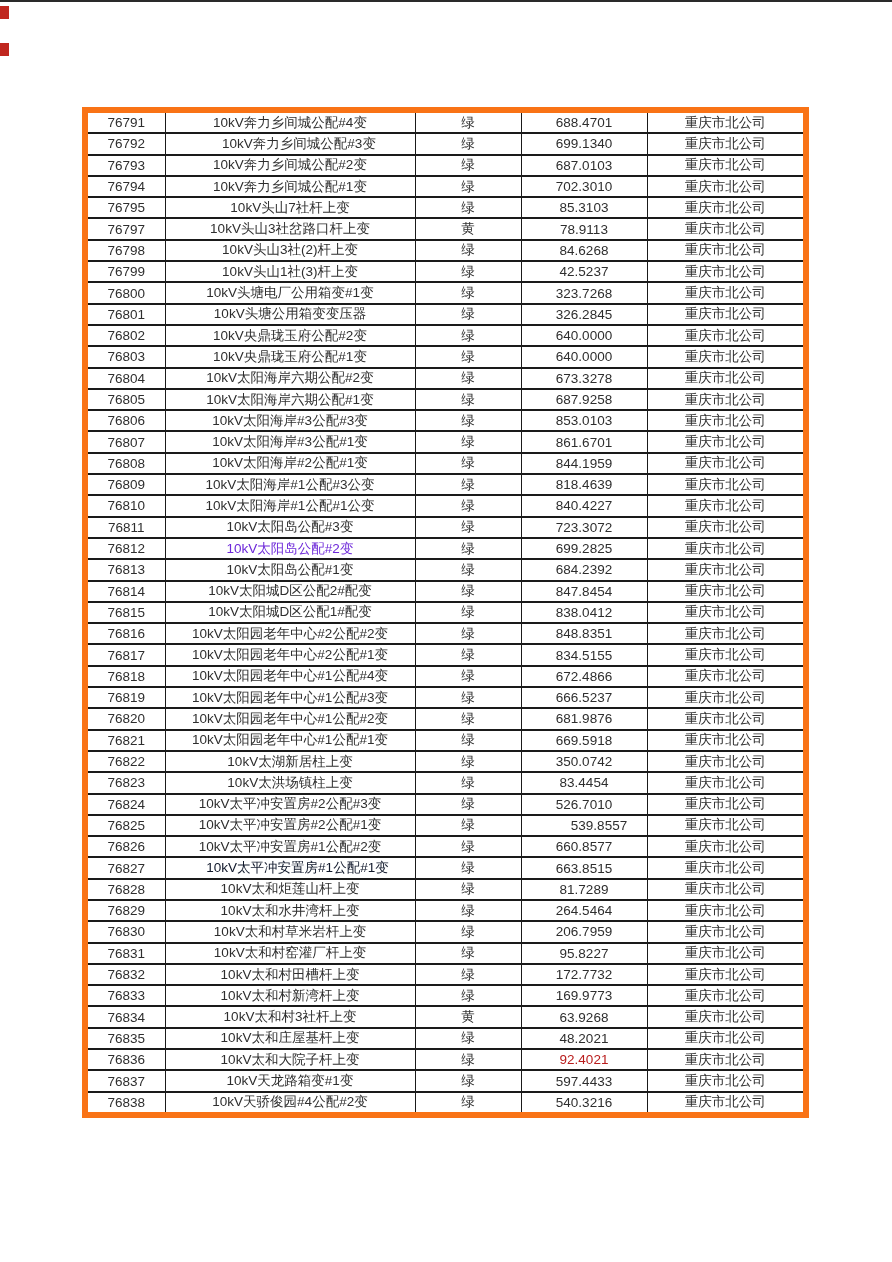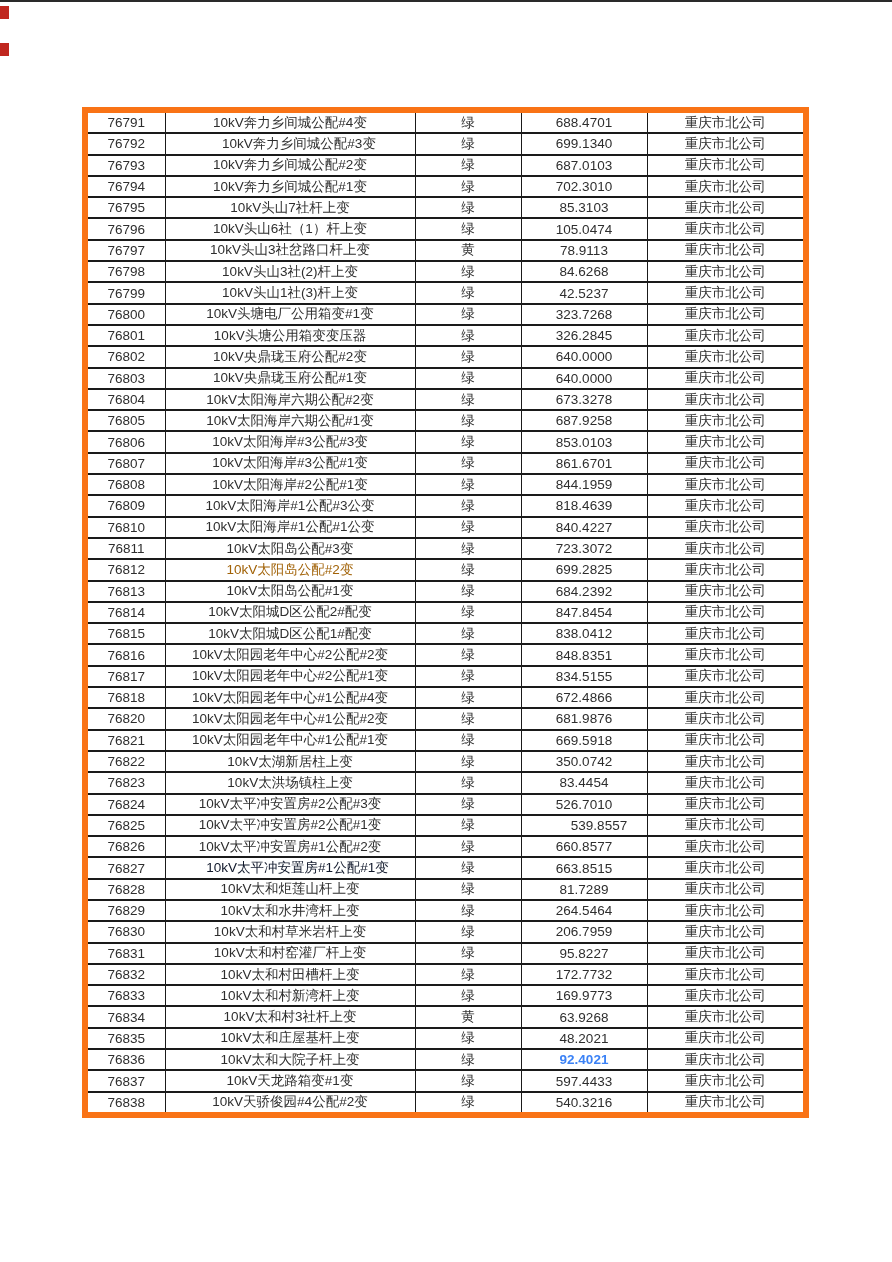--- a/index.html
+++ b/index.html
@@ -83,27 +83,20 @@
         <td style="color: rgb(46, 46, 46); border-color: rgb(26, 26, 26);">重庆市北公司</td>
       </tr>
       <tr>
         <td style="color: rgb(46, 46, 46); border-color: rgb(26, 26, 26);">76795</td>
         <td style="color: rgb(46, 46, 46); border-color: rgb(26, 26, 26);">10kV头山7社杆上变</td>
         <td style="color: rgb(46, 46, 46); border-color: rgb(26, 26, 26);">绿</td>
         <td style="color: rgb(46, 46, 46); border-color: rgb(26, 26, 26);">85.3103</td>
         <td style="color: rgb(46, 46, 46); border-color: rgb(26, 26, 26);">重庆市北公司</td>
       </tr>
       <tr>
-        <td style="color: rgb(46, 46, 46); border-color: rgb(26, 26, 26);">76796</td>
-        <td style="color: rgb(46, 46, 46); border-color: rgb(26, 26, 26);">10kV头山6社（1）杆上变</td>
-        <td style="color: rgb(46, 46, 46); border-color: rgb(26, 26, 26);">绿</td>
-        <td style="color: rgb(46, 46, 46); border-color: rgb(26, 26, 26);">105.0474</td>
-        <td style="color: rgb(46, 46, 46); border-color: rgb(26, 26, 26);">重庆市北公司</td>
-      </tr>
-      <tr>
         <td style="color: rgb(46, 46, 46); border-color: rgb(26, 26, 26);">76797</td>
         <td style="color: rgb(46, 46, 46); border-color: rgb(26, 26, 26);">10kV头山3社岔路口杆上变</td>
         <td style="color: rgb(46, 46, 46); border-color: rgb(26, 26, 26);">黄</td>
         <td style="color: rgb(46, 46, 46); border-color: rgb(26, 26, 26);">78.9113</td>
         <td style="color: rgb(46, 46, 46); border-color: rgb(26, 26, 26);">重庆市北公司</td>
       </tr>
       <tr>
         <td style="color: rgb(46, 46, 46); border-color: rgb(26, 26, 26);">76798</td>
         <td style="color: rgb(46, 46, 46); border-color: rgb(26, 26, 26);">10kV头山3社(2)杆上变</td>
         <td style="color: rgb(46, 46, 46); border-color: rgb(26, 26, 26);">绿</td>
@@ -196,21 +189,21 @@
       </tr>
       <tr>
         <td style="color: rgb(46, 46, 46); border-color: rgb(26, 26, 26);">76811</td>
         <td style="color: rgb(46, 46, 46); border-color: rgb(26, 26, 26);">10kV太阳岛公配#3变</td>
         <td style="color: rgb(46, 46, 46); border-color: rgb(26, 26, 26);">绿</td>
         <td style="color: rgb(46, 46, 46); border-color: rgb(26, 26, 26);">723.3072</td>
         <td style="color: rgb(46, 46, 46); border-color: rgb(26, 26, 26);">重庆市北公司</td>
       </tr>
       <tr>
         <td style="color: rgb(46, 46, 46); border-color: rgb(26, 26, 26);">76812</td>
-        <td style="color: #a16207; border-color: rgb(26, 26, 26);">10kV太阳岛公配#2变</td>
+        <td style="color: #6d28d9; border-color: rgb(26, 26, 26);">10kV太阳岛公配#2变</td>
         <td style="color: rgb(46, 46, 46); border-color: rgb(26, 26, 26);">绿</td>
         <td style="color: rgb(46, 46, 46); border-color: rgb(26, 26, 26);">699.2825</td>
         <td style="color: rgb(46, 46, 46); border-color: rgb(26, 26, 26);">重庆市北公司</td>
       </tr>
       <tr>
         <td style="color: rgb(46, 46, 46); border-color: rgb(26, 26, 26);">76813</td>
         <td style="color: rgb(46, 46, 46); border-color: rgb(26, 26, 26);">10kV太阳岛公配#1变</td>
         <td style="color: rgb(46, 46, 46); border-color: rgb(26, 26, 26);">绿</td>
         <td style="color: rgb(46, 46, 46); border-color: rgb(26, 26, 26);">684.2392</td>
         <td style="color: rgb(46, 46, 46); border-color: rgb(26, 26, 26);">重庆市北公司</td>
@@ -241,20 +234,27 @@
         <td style="color: rgb(46, 46, 46); border-color: rgb(26, 26, 26);">10kV太阳园老年中心#2公配#1变</td>
         <td style="color: rgb(46, 46, 46); border-color: rgb(26, 26, 26);">绿</td>
         <td style="color: rgb(46, 46, 46); border-color: rgb(26, 26, 26);">834.5155</td>
         <td style="color: rgb(46, 46, 46); border-color: rgb(26, 26, 26);">重庆市北公司</td>
       </tr>
       <tr>
         <td style="color: rgb(46, 46, 46); border-color: rgb(26, 26, 26);">76818</td>
         <td style="color: rgb(46, 46, 46); border-color: rgb(26, 26, 26);">10kV太阳园老年中心#1公配#4变</td>
         <td style="color: rgb(46, 46, 46); border-color: rgb(26, 26, 26);">绿</td>
         <td style="color: rgb(46, 46, 46); border-color: rgb(26, 26, 26);">672.4866</td>
+        <td style="color: rgb(46, 46, 46); border-color: rgb(26, 26, 26);">重庆市北公司</td>
+      </tr>
+      <tr>
+        <td style="color: rgb(46, 46, 46); border-color: rgb(26, 26, 26);">76819</td>
+        <td style="color: rgb(46, 46, 46); border-color: rgb(26, 26, 26);">10kV太阳园老年中心#1公配#3变</td>
+        <td style="color: rgb(46, 46, 46); border-color: rgb(26, 26, 26);">绿</td>
+        <td style="color: rgb(46, 46, 46); border-color: rgb(26, 26, 26);">666.5237</td>
         <td style="color: rgb(46, 46, 46); border-color: rgb(26, 26, 26);">重庆市北公司</td>
       </tr>
       <tr>
         <td style="color: rgb(46, 46, 46); border-color: rgb(26, 26, 26);">76820</td>
         <td style="color: rgb(46, 46, 46); border-color: rgb(26, 26, 26);">10kV太阳园老年中心#1公配#2变</td>
         <td style="color: rgb(46, 46, 46); border-color: rgb(26, 26, 26);">绿</td>
         <td style="color: rgb(46, 46, 46); border-color: rgb(26, 26, 26);">681.9876</td>
         <td style="color: rgb(46, 46, 46); border-color: rgb(26, 26, 26);">重庆市北公司</td>
       </tr>
       <tr>
@@ -359,21 +359,21 @@
         <td style="color: rgb(46, 46, 46); border-color: rgb(26, 26, 26);">76835</td>
         <td style="color: rgb(46, 46, 46); border-color: rgb(26, 26, 26);">10kV太和庄屋基杆上变</td>
         <td style="color: rgb(46, 46, 46); border-color: rgb(26, 26, 26);">绿</td>
         <td style="color: rgb(46, 46, 46); border-color: rgb(26, 26, 26);">48.2021</td>
         <td style="color: rgb(46, 46, 46); border-color: rgb(26, 26, 26);">重庆市北公司</td>
       </tr>
       <tr>
         <td style="color: rgb(46, 46, 46); border-color: rgb(26, 26, 26);">76836</td>
         <td style="color: rgb(46, 46, 46); border-color: rgb(26, 26, 26);">10kV太和大院子杆上变</td>
         <td style="color: rgb(46, 46, 46); border-color: rgb(26, 26, 26);">绿</td>
-        <td style="color: #3b82f6; border-color: rgb(26, 26, 26); font-weight: bold;">92.4021</td>
+        <td style="color: #b91c1c; border-color: rgb(26, 26, 26);">92.4021</td>
         <td style="color: rgb(46, 46, 46); border-color: rgb(26, 26, 26);">重庆市北公司</td>
       </tr>
       <tr>
         <td style="color: rgb(46, 46, 46); border-color: rgb(26, 26, 26);">76837</td>
         <td style="color: rgb(46, 46, 46); border-color: rgb(26, 26, 26);">10kV天龙路箱变#1变</td>
         <td style="color: rgb(46, 46, 46); border-color: rgb(26, 26, 26);">绿</td>
         <td style="color: rgb(46, 46, 46); border-color: rgb(26, 26, 26);">597.4433</td>
         <td style="color: rgb(46, 46, 46); border-color: rgb(26, 26, 26);">重庆市北公司</td>
       </tr>
       <tr>

